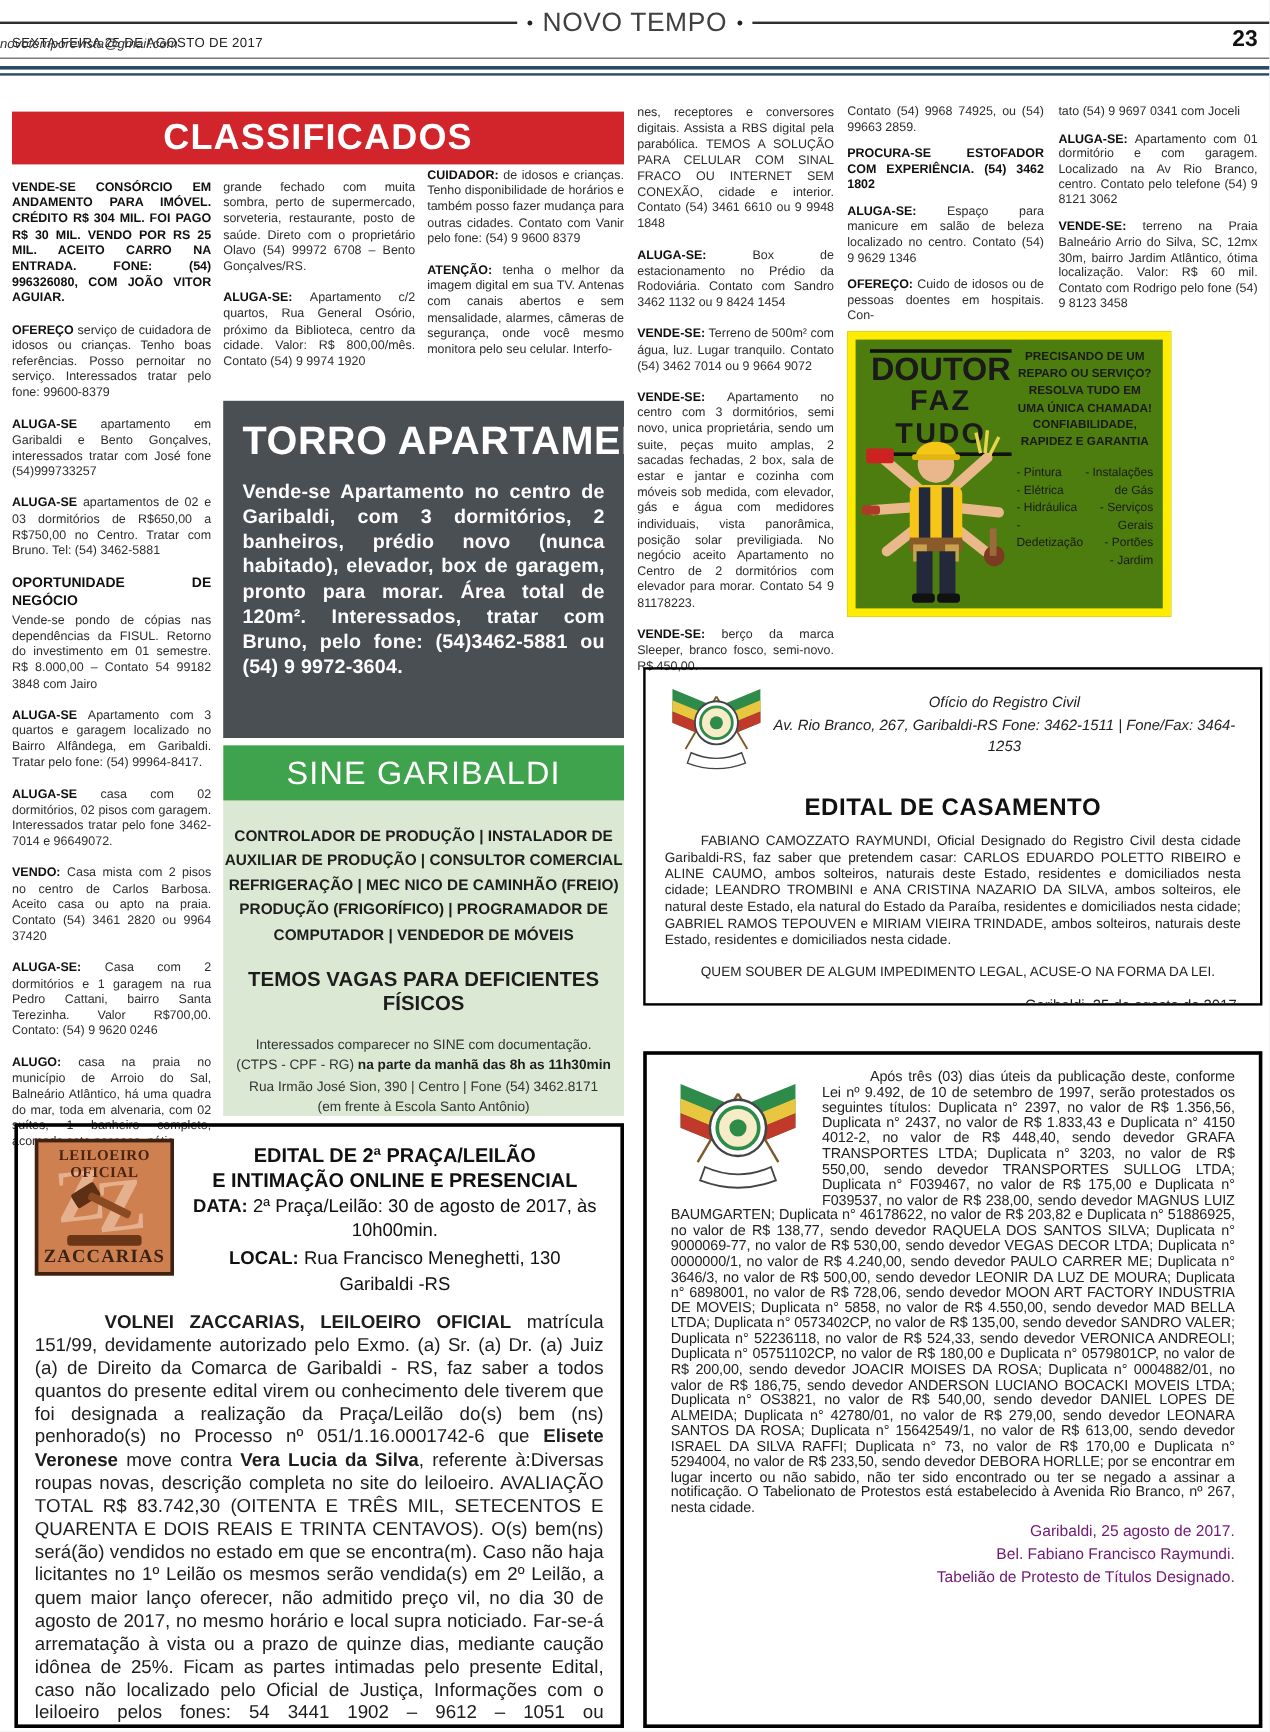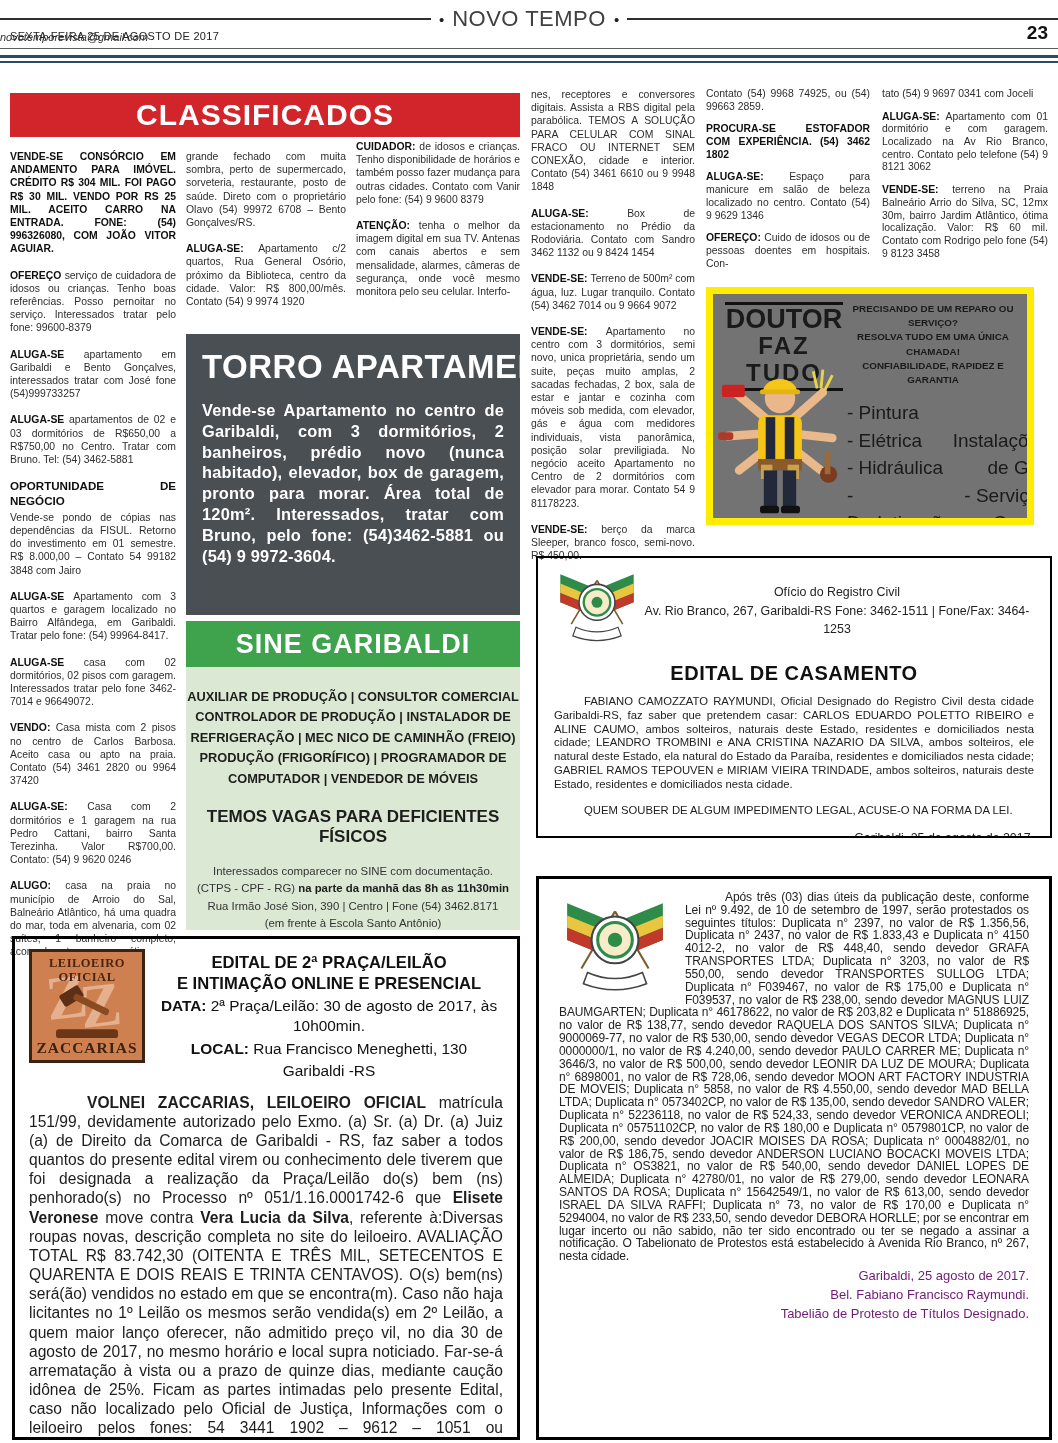--- a/index.html
+++ b/index.html
@@ -29,43 +29,43 @@
 
   
   .torro{position:absolute;left:186px;top:334px;width:334px;height:281px;background:#4a4f54;color:#fff;
          padding:14px 16px;box-sizing:border-box;overflow:hidden;}
   .torro-title{font-size:33px;font-weight:800;text-align:center;letter-spacing:.5px;margin-bottom:14px;white-space:nowrap;}
   .torro-body{font-size:16.4px;font-weight:700;line-height:1.27;text-align:justify;letter-spacing:.2px;}
 
   
   .sine{position:absolute;left:186px;top:621px;width:334px;height:309px;background:#dbe8d3;box-sizing:border-box;overflow:hidden;}
   .sine-header{background:#3fa24c;height:46px;display:flex;align-items:center;justify-content:center;
-               color:#fff;font-weight:700;font-size:27px;letter-spacing:1px;}
+               color:#fff;font-weight:400;font-size:27px;letter-spacing:1px;}
   .sine-jobs{margin-top:20px;text-align:center;font-weight:800;font-size:12.8px;line-height:1.6;color:#1d1d1d;}
   .sine-note{margin-top:18px;text-align:center;font-weight:800;font-size:17px;color:#1d1d1d;}
   .sine-info{margin-top:16px;text-align:center;font-size:11.4px;line-height:1.5;color:#333;}
   .sine-info b{color:#1d1d1d;}
 
   
-  .doutor{position:absolute;left:706px;top:287px;width:328px;height:238px;border:7px solid #ffec00;background:#737373;
+  .doutor{position:absolute;left:706px;top:276px;width:270px;height:238px;border:7px solid #ffec00;background:#4d7c0f;
           box-sizing:border-box;overflow:hidden;z-index:5;}
   .dr-title{position:absolute;left:12px;top:8px;width:118px;text-align:center;color:#1a1a1a;}
   .dr-t1{font-size:27px;font-weight:800;border-top:3px solid #111;line-height:1.05;}
   .dr-t2{font-size:24px;font-weight:700;letter-spacing:2px;border-bottom:3px solid #111;line-height:1.1;padding-bottom:2px;}
   .dr-man{position:absolute;left:4px;top:66px;}
   .dr-right{position:absolute;left:134px;top:8px;right:8px;}
   .dr-pitch{font-size:9.8px;font-weight:800;text-align:center;line-height:1.45;color:#1a1a1a;}
-  .dr-services{display:flex;justify-content:space-between;margin-top:12px;font-size:19px;color:#1a1a1a;}
+  .dr-services{display:flex;justify-content:space-between;margin-top:12px;font-size:10px;color:#1a1a1a;}
   .dr-services .svc-l div{text-align:left;line-height:1.45;}
   .dr-services .svc-r div{text-align:right;line-height:1.45;}
 
   
   .casamento{position:absolute;left:536px;top:556px;width:516px;height:282px;border:2px solid #000;
              box-sizing:border-box;padding:10px 16px;overflow:hidden;}
-  .cas-head{display:flex;align-items:center;}
+  .cas-head{display:flex;align-items:flex-start;font-style:italic;}
   .cas-head-text{flex:1;text-align:center;font-size:12.4px;line-height:1.5;color:#222;margin-top:8px;}
   .cas-title{text-align:center;font-size:20px;font-weight:800;margin:16px 0 10px 0;color:#111;letter-spacing:.5px;}
   .cas-body{font-size:11.3px;line-height:1.22;text-align:justify;text-indent:30px;color:#222;margin:0;}
   .cas-notice{font-size:11.3px;line-height:1.3;text-indent:30px;color:#222;margin:12px 0 0 0;}
   .cas-sig{text-align:right;font-size:12.4px;line-height:1.4;margin-top:12px;color:#222;}
 
   .protesto{position:absolute;left:536px;top:876px;width:516px;height:564px;border:3px solid #000;
             box-sizing:border-box;padding:12px 20px;overflow:hidden;}
   .pro-title{text-align:center;font-size:31px;font-weight:800;color:#111;margin:8px 0 26px 0;letter-spacing:.5px;}
   .pro-crest{float:left;margin:4px 14px 6px 0;}
@@ -177,22 +177,22 @@
   <div class="torro">
     <div class="torro-title">TORRO APARTAMENTO</div>
     <div class="torro-body">Vende-se Apartamento no centro de Garibaldi, com 3 dormitórios, 2 banheiros, prédio novo (nunca habitado), elevador, box de garagem, pronto para morar. Área total de 120m². Interessados, tratar com Bruno, pelo fone: (54)3462-5881 ou (54) 9 9972-3604.</div>
   </div>
 
   <div class="sine">
     <div class="sine-header">
       <span>SINE GARIBALDI</span>
     </div>
     <div class="sine-jobs">
+      <div>CONTROLADOR DE PRODUÇÃO |  INSTALADOR DE</div>
       <div>AUXILIAR DE PRODUÇÃO |  CONSULTOR COMERCIAL</div>
-      <div>CONTROLADOR DE PRODUÇÃO |  INSTALADOR DE</div>
       <div>REFRIGERAÇÃO |  MEC NICO DE CAMINHÃO (FREIO)</div>
       <div>PRODUÇÃO (FRIGORÍFICO) |  PROGRAMADOR DE</div>
       <div>COMPUTADOR |  VENDEDOR DE MÓVEIS</div>
     </div>
     <div class="sine-note">TEMOS VAGAS PARA DEFICIENTES FÍSICOS</div>
     <div class="sine-info">
       <div>Interessados comparecer no SINE com documentação.</div>
       <div><span>(CTPS - CPF - RG) </span><b>na parte da manhã das 8h as 11h30min</b></div>
       <div>Rua Irmão José Sion, 390 | Centro | Fone (54) 3462.8171</div>
       <div>(em frente à Escola Santo Antônio)</div>

